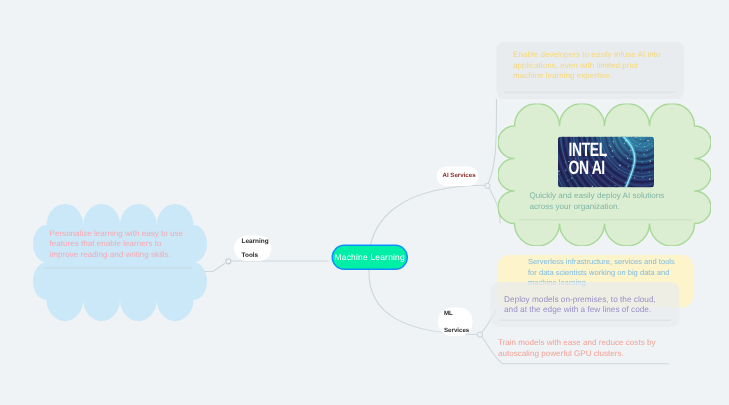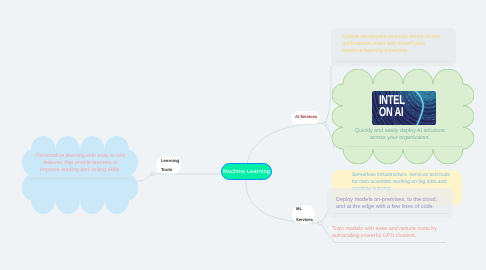--- a/index.html
+++ b/index.html
@@ -23,21 +23,21 @@
   .branch{background:#fff;border-radius:9px;display:flex;align-items:center;
           justify-content:flex-start;text-align:left;}
   #b-learning{left:156px;top:157px;width:25px;height:17px;padding-left:5px;}
   #b-learning .lbl{font-size:4.3px;font-weight:700;color:#2b2b2b;line-height:1.9;}
   #b-ai{left:291px;top:111px;width:28px;height:13px;padding-left:4px;}
   #b-ai .lbl{font-size:4.1px;font-weight:700;color:#8c2b2b;line-height:1.6;white-space:nowrap;}
   #b-ml{left:292px;top:205px;width:23px;height:19px;padding-left:4px;}
   #b-ml .lbl{font-size:4.1px;font-weight:700;color:#2b2b2b;line-height:2.6;}
 
   
-  .cloud{position:absolute;text-align:center;}
+  .cloud{position:absolute;}
   .cloud svg{position:absolute;left:0;top:0;}
   .cloud .ctext{position:absolute;z-index:2;}
 
   #cloud-blue{left:22px;top:136px;width:116px;height:78px;}
   #cloud-blue .ctext{left:11px;top:17px;width:95px;color:#f6a8b0;font-size:5.4px;line-height:7px;}
   #cloud-blue .uline{position:absolute;left:7px;top:42px;width:99px;height:1.2px;background:#cbdee6;z-index:2;}
 
   #cloud-green{left:332px;top:69px;width:142px;height:95px;}
   #cloud-green .ctext{left:21px;top:59px;width:94px;color:#7fb6a6;font-size:5.4px;line-height:7px;}
   #cloud-green .uline{position:absolute;left:14px;top:77px;width:116px;height:1.2px;background:#cfe5c8;z-index:2;}

